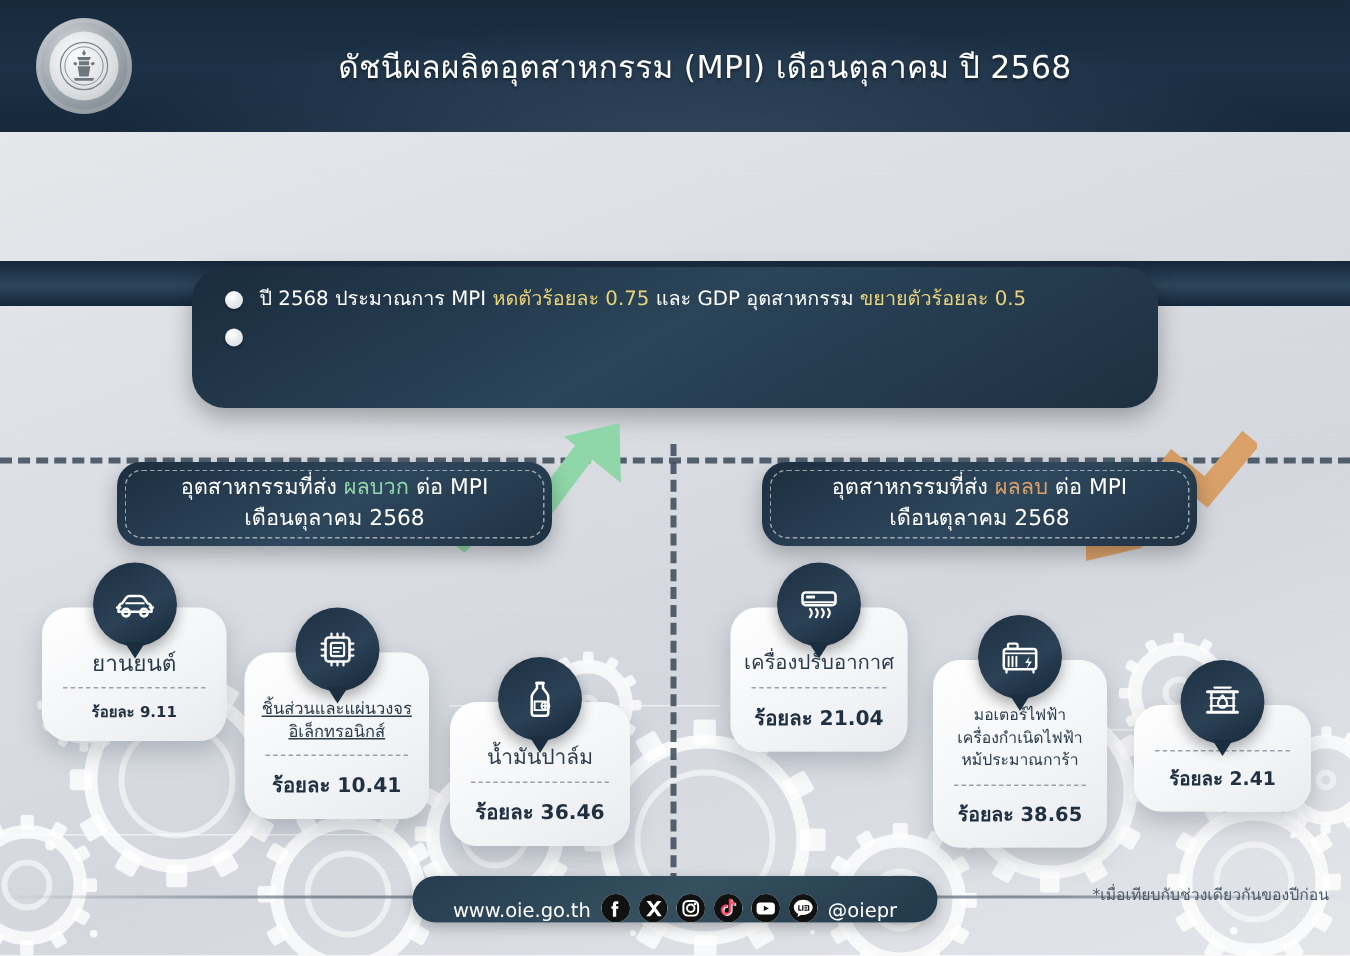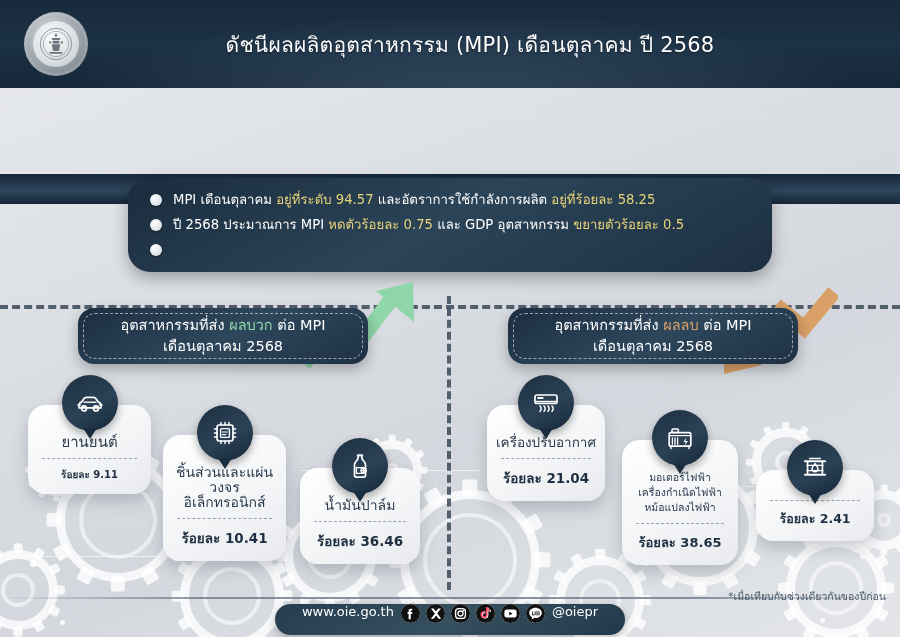--- a/index.html
+++ b/index.html
@@ -166,24 +166,24 @@
     border-top:11px solid #1b2e40;
   }
   .badge svg{ width:30px; height:30px; }
 
   
   .foot-line{
     position:absolute; left:0; top:597px; width:900px; height:2px;
     background: linear-gradient(90deg, rgba(120,130,145,0) 0%, rgba(100,112,128,.75) 22%, rgba(100,112,128,.75) 78%, rgba(120,130,145,0) 100%);
   }
   .foot-pill{
-    position:absolute; left:275px; top:604px; width:350px; height:31px;
+    position:absolute; left:275px; top:584px; width:350px; height:31px;
     border-radius:16px;
     background: linear-gradient(150deg,#253c4f 0%,#35505f 50%,#22384a 100%);
-    display:flex; align-items:flex-start; justify-content:center; gap:7px;
+    display:flex; align-items:flex-end; justify-content:center; gap:7px;
     box-shadow:0 3px 9px rgba(0,0,0,.25);
   }
   .foot-url, .foot-handle{ color:#fff; font-size:13px; }
   .soc{
     width:19px;height:19px;border-radius:50%;
     background:#fff; display:flex;align-items:center;justify-content:center;
     flex:none;
   }
   .soc svg{ width:19px;height:19px; }
   .footnote{
@@ -404,24 +404,20 @@
     </div>
     <div class="header-title">ดัชนีผลผลิตอุตสาหกรรม (MPI) เดือนตุลาคม ปี 2568</div>
   </div>
 
 
   <div class="band"></div>
   <div class="bullet-card">
     <div id="bullets">
         <div class="bullet-row">
           <span class="bullet-dot"></span>
-          <span class="bullet-text"><span>MPI เดือนตุลาคม </span><span class="hl">อยู่ที่ระดับ 94.57</span><span> และอัตราการใช้กำลังการผลิต </span><span class="hl">อยู่ที่ร้อยละ 58.25</span></span>
-        </div>
-        <div class="bullet-row">
-          <span class="bullet-dot"></span>
           <span class="bullet-text"><span>ปี 2568 ประมาณการ MPI </span><span class="hl">หดตัวร้อยละ 0.75</span><span>  และ GDP อุตสาหกรรม </span><span class="hl">ขยายตัวร้อยละ 0.5</span></span>
         </div>
         <div class="bullet-row">
           <span class="bullet-dot"></span>
         </div>
       </div>
   </div>
 
   <div class="hdash"></div>
   <div class="vdash"></div>
@@ -469,21 +465,21 @@
         <div class="badge">
           <svg viewBox="0 0 30 30">
             <rect x="7" y="7" width="16" height="16" rx="2.2" fill="none" stroke="#fff" stroke-width="1.7"></rect>
             <rect x="10.6" y="10.6" width="8.8" height="8.8" rx="1.2" fill="none" stroke="#fff" stroke-width="1.4"></rect>
             <path d="M12.4 14h5M12.4 16.6h3.4" stroke="#fff" stroke-width="1.2" stroke-linecap="round"></path>
             <g stroke="#fff" stroke-width="1.5" stroke-linecap="round">
               <path d="M11 7V4.4M15 7V4.4M19 7V4.4M11 23v2.6M15 23v2.6M19 23v2.6M7 11H4.4M7 15H4.4M7 19H4.4M23 11h2.6M23 15h2.6M23 19h2.6"></path>
             </g>
           </svg>
         </div>
-        <div class="card-name" style="font-size: 14px;">
+        <div class="card-name" style="font-size: 11px; text-decoration: underline;">
           <div>ชิ้นส่วนและแผ่นวงจร</div>
           <div>อิเล็กทรอนิกส์</div>
         </div>
         <div class="card-sep"></div>
         <div class="card-val" style="font-size: 13.5px;">ร้อยละ 10.41</div>
       </div>
       <div class="card" style="left: 300px; top: 468px; width: 120px;">
         <div class="badge">
           <svg viewBox="0 0 30 30">
             <path d="M13 4.4h4v3.4l2.6 3.4c.6.8.9 1.7.9 2.7v10.4c0 1-.8 1.8-1.8 1.8h-7.4c-1 0-1.8-.8-1.8-1.8V13.9c0-1 .3-1.9.9-2.7L13 7.8z" fill="none" stroke="#fff" stroke-width="1.7" stroke-linejoin="round"></path>
@@ -526,21 +522,21 @@
             <rect x="7" y="6" width="6.4" height="3.6" rx="1" fill="none" stroke="#fff" stroke-width="1.5"></rect>
             <path d="M4.2 12.6h21.6" stroke="#fff" stroke-width="1.2"></path>
             <path d="M7.4 14.8v6.4M10 14.8v6.4M12.6 14.8v6.4" stroke="#fff" stroke-width="1.3" stroke-linecap="round"></path>
             <path d="M21.4 14.6l-3 4.4h2.4l-1.4 4 3.6-5h-2.5z" fill="#fff"></path>
             <path d="M6 23.2v2.2M24 23.2v2.2" stroke="#fff" stroke-width="1.5" stroke-linecap="round"></path>
           </svg>
         </div>
         <div class="card-name" style="font-size: 10.5px;">
           <div>มอเตอร์ไฟฟ้า</div>
           <div>เครื่องกำเนิดไฟฟ้า</div>
-          <div>หม้อแปลงไฟฟ้า</div>
+          <div>หม้ประมาณการ้า</div>
         </div>
         <div class="card-sep"></div>
         <div class="card-val" style="font-size: 13px;">ร้อยละ 38.65</div>
       </div>
       <div class="card" style="left: 756px; top: 470px; width: 118px;">
         <div class="badge">
           <svg viewBox="0 0 30 30">
             <path d="M5 8.2h20M5 21.8h20" stroke="#fff" stroke-width="2" stroke-linecap="round"></path>
             <path d="M7.6 8.2v13.6M22.4 8.2v13.6" stroke="#fff" stroke-width="1.6"></path>
             <path d="M6.4 12.4h17.2M6.4 17.6h17.2" stroke="#fff" stroke-width="1.2"></path>

